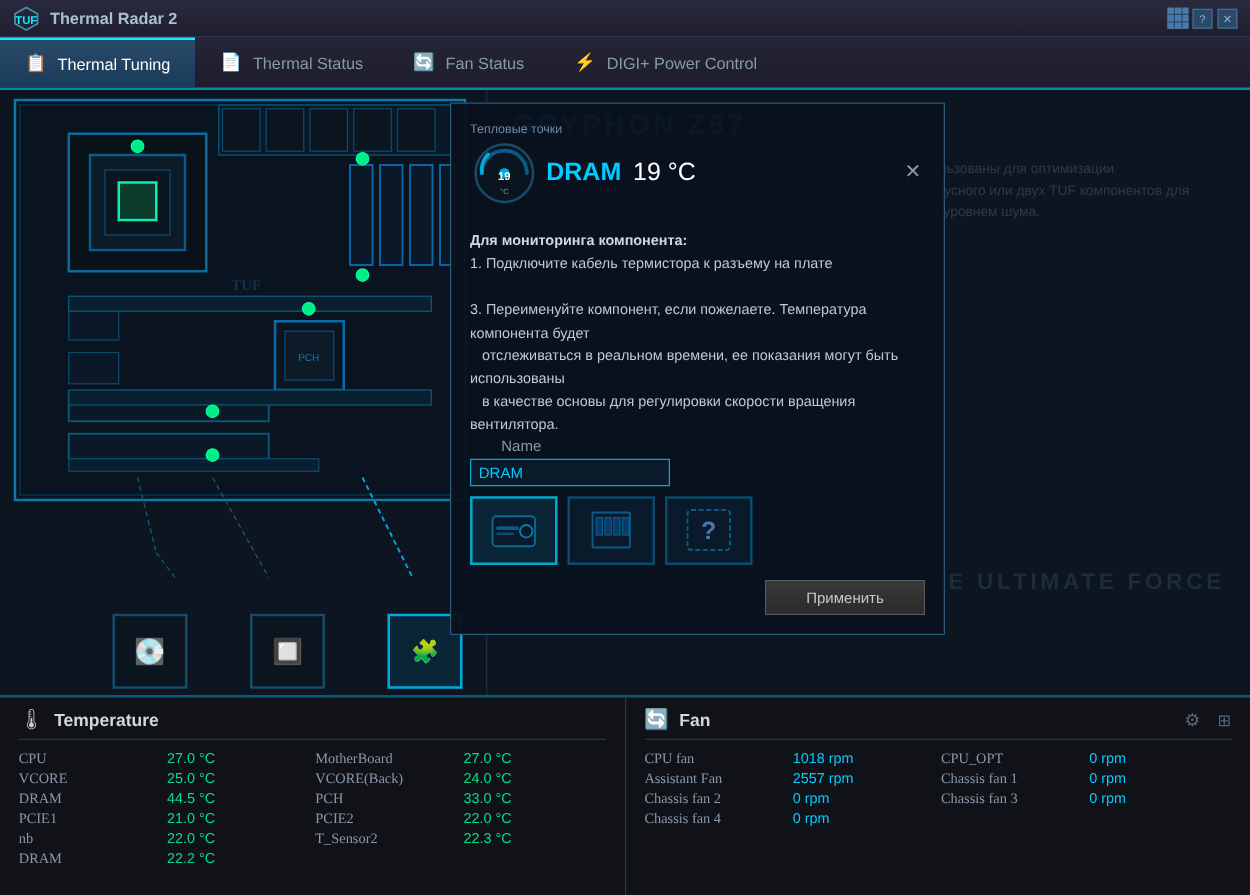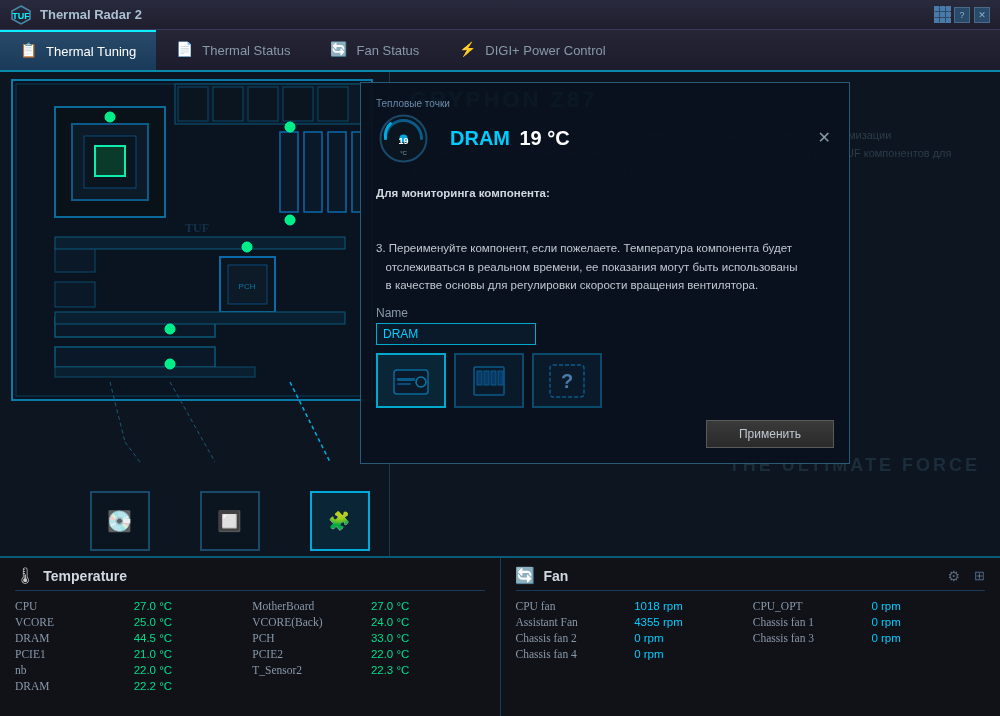--- a/index.html
+++ b/index.html
@@ -111,76 +111,75 @@
       letter-spacing: 3px;
       margin-bottom: 10px;
       font-family: 'Arial Black', Arial, sans-serif;
     }
 
     
     .popup-dialog {
       position: absolute;
       top: 10px;
       left: -30px;
-      width: 490px;
+      width: 396px;
       background: rgba(10, 18, 30, 0.97);
       border: 1px solid #2a5a7a;
       z-index: 10;
       padding: 15px;
     }
     .popup-header {
       display: flex;
       align-items: center;
       justify-content: space-between;
       margin-bottom: 8px;
     }
     .popup-title-small {
       font-size: 10px;
       color: #6a8aaa;
       margin-bottom: 2px;
     }
     .popup-component-row {
       display: flex;
       align-items: center;
-      gap: 19px;
+      gap: 6px;
       margin-bottom: 10px;
     }
     .popup-component-name {
       font-size: 20px;
       font-weight: bold;
       color: #00ccff;
     }
     .popup-temp {
       font-size: 20px;
       color: #ffffff;
       margin-left: 5px;
-      font-weight: bold;
     }
     .popup-close {
       cursor: pointer;
       color: #8899aa;
       font-size: 16px;
       background: none;
       border: none;
       padding: 0 3px;
     }
     .popup-body {
       font-size: 11.5px;
       color: #c0c8d0;
       line-height: 1.6;
-      margin-bottom: 12px;
     }
     .popup-bold {
       font-weight: bold;
       color: #d0d8e0;
     }
     .popup-name-label {
       font-size: 12px;
       color: #8899aa;
       margin-bottom: 3px;
+      margin-left: 25px;
     }
     .popup-name-input {
       width: 160px;
       background: #0a1a2a;
       border: 1px solid #00aacc;
       color: #00ccff;
       padding: 3px 6px;
       font-size: 12px;
       margin-bottom: 8px;
       outline: none;
@@ -459,21 +458,21 @@
               <span class="popup-component-name">DRAM</span>
               <span class="popup-temp">19 °C</span>
             </div>
           </div>
         </div>
         <button class="popup-close">✕</button>
       </div>
 
       <div class="popup-body">
         <span class="popup-bold">Для мониторинга компонента:</span><br>
-        <br>
+        <span>1. Подключите кабель термистора к разъему на плате</span><br>
         <br>
         <span>3. Переименуйте компонент, если пожелаете. Температура компонента будет<br>&nbsp;&nbsp;&nbsp;отслеживаться в реальном времени, ее показания могут быть использованы<br>&nbsp;&nbsp;&nbsp;в качестве основы для регулировки скорости вращения вентилятора.</span>
       </div>
 
       <div>
         <div class="popup-name-label">Name</div>
         <input type="text" class="popup-name-input" value="DRAM" style="">
       </div>
 
       <div class="popup-icons-row">
@@ -560,21 +559,21 @@
       <span style="margin-left:6px;cursor:pointer;color:#4a6a8a;font-size:13px;">⊞</span>
     </div>
     <div class="data-grid">
 
       <span class="data-label">CPU fan</span>
       <span class="data-value fan-value">1018 rpm</span>
       <span class="data-label">CPU_OPT</span>
       <span class="data-value zero">0 rpm</span>
 
       <span class="data-label">Assistant Fan</span>
-      <span class="data-value fan-value">4355 rpm</span>
+      <span class="data-value fan-value">2557 rpm</span>
       <span class="data-label">Chassis fan 1</span>
       <span class="data-value zero">0 rpm</span>
 
       <span class="data-label">Chassis fan 2</span>
       <span class="data-value zero">0 rpm</span>
       <span class="data-label">Chassis fan 3</span>
       <span class="data-value zero">0 rpm</span>
 
       <span class="data-label">Chassis fan 4</span>
       <span class="data-value zero">0 rpm</span>

